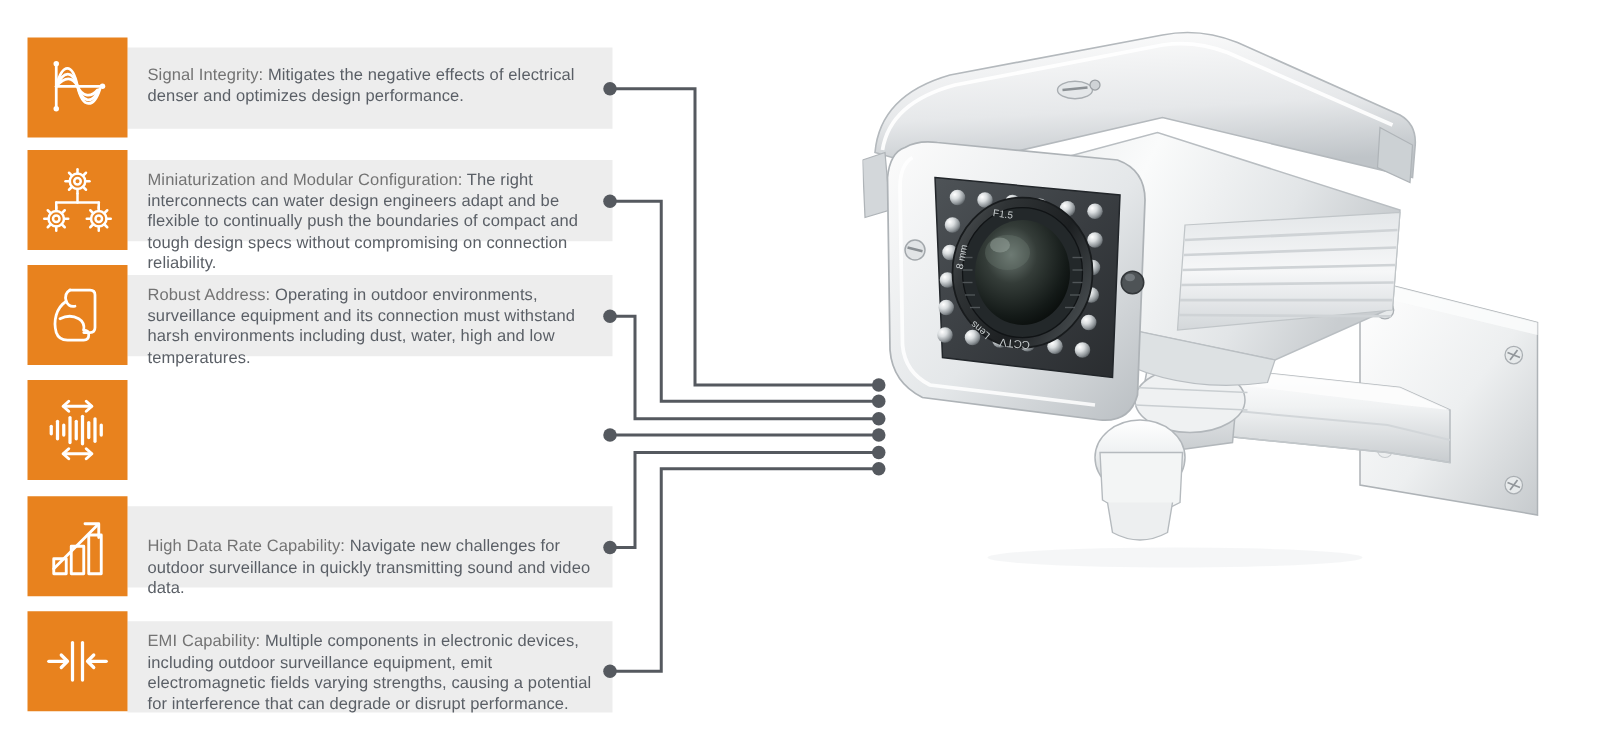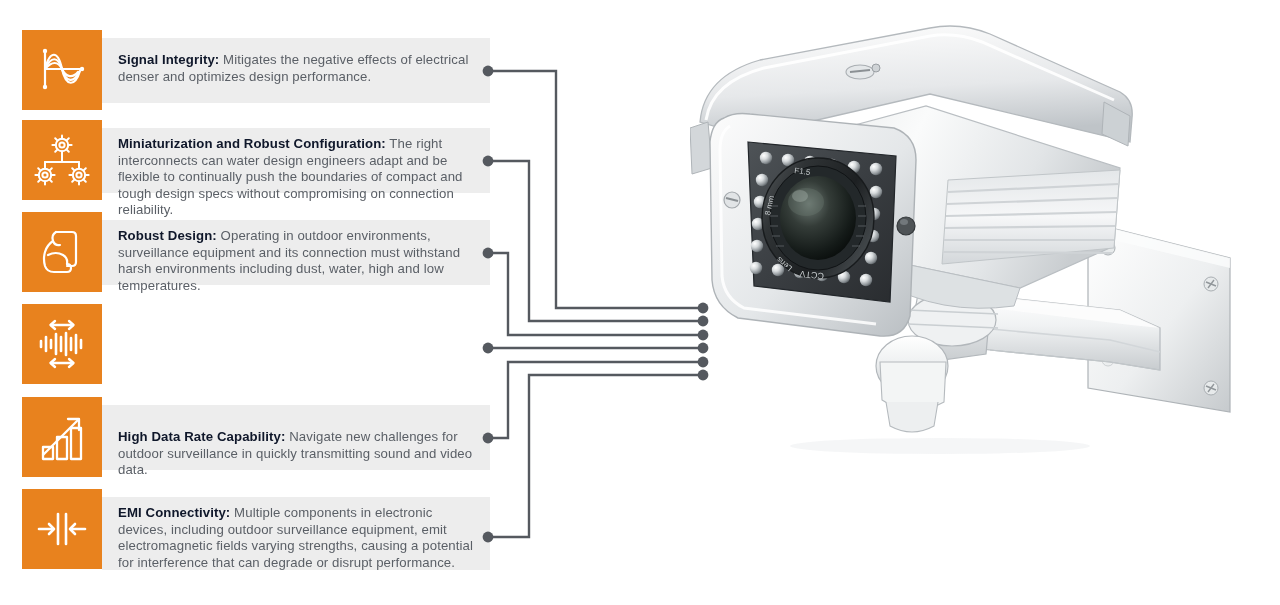--- a/index.html
+++ b/index.html
@@ -44,22 +44,22 @@
     z-index: 1;
   }
   .text-panel p {
     margin: 0;
     color: #5a5f66;
     font-size: 13.2px;
     line-height: 16.5px;
     letter-spacing: .1px;
   }
   .text-panel p b {
-    color: #0f172a;
-    font-weight: bold;
+    color: #737373;
+    font-weight: normal;
   }
 
   
   #feat-1 { top: 30px; }
   #feat-2 { top: 120px; }
   #feat-3 { top: 212px; }
   #feat-4 { top: 304px; }
   #feat-5 { top: 397px; }
   #feat-6 { top: 489px; }
 
@@ -162,39 +162,39 @@
               <line x1="4.4" y1="-4.4" x2="6.8" y2="-6.8"></line>
               <line x1="-4.4" y1="4.4" x2="-6.8" y2="6.8"></line>
               <line x1="4.4" y1="4.4" x2="6.8" y2="6.8"></line>
             </g>
           </g>
         </g>
       </svg>
     </div>
     <div class="text-panel">
       <p>
-        <b>Miniaturization and Robust Configuration:</b><span> The right interconnects can water design engineers adapt and be flexible to continually push the boundaries of compact and tough design specs without compromising on connection reliability.</span>
+        <b>Miniaturization and Modular Configuration:</b><span> The right interconnects can water design engineers adapt and be flexible to continually push the boundaries of compact and tough design specs without compromising on connection reliability.</span>
       </p>
     </div>
   </div>
 
   <div class="feature" id="feat-3">
     <div class="icon-tile">
       <svg width="56" height="56" viewBox="0 0 56 56">
         <g stroke="#ffffff" stroke-width="2.2" fill="none" stroke-linecap="round" stroke-linejoin="round">
           <path d="M22 8 L38 8 Q42 8 42 12 L42 38 Q42 42 38 42 L33 42"></path>
           <path d="M22 8 Q17 11 19 17 Q21 22 26 21"></path>
           <path d="M19 17 Q13 21 11 28 Q9 35 11 42 Q13 48 20 48 L33 48 Q37 48 37 44 Q37 40 33 40"></path>
           <path d="M14 31 Q22 27 29 31 Q34 34 33 40"></path>
         </g>
       </svg>
     </div>
     <div class="text-panel">
       <p>
-        <b>Robust Design:</b><span> Operating in outdoor environments, surveillance equipment and its connection must withstand harsh environments including dust, water, high and low temperatures.</span>
+        <b>Robust Address:</b><span> Operating in outdoor environments, surveillance equipment and its connection must withstand harsh environments including dust, water, high and low temperatures.</span>
       </p>
     </div>
   </div>
 
   <div class="feature" id="feat-4">
     <div class="icon-tile">
       <svg width="58" height="56" viewBox="0 0 58 56">
         <g stroke="#ffffff" fill="none" stroke-linecap="round" stroke-linejoin="round">
           <g stroke-width="2.4">
             <line x1="18" y1="9" x2="40" y2="9"></line>
@@ -247,21 +247,21 @@
           <line x1="33" y1="13" x2="33" y2="43"></line>
           <line x1="6" y1="28" x2="20" y2="28"></line>
           <polyline points="16,23 21,28 16,33"></polyline>
           <line x1="52" y1="28" x2="38" y2="28"></line>
           <polyline points="42,23 37,28 42,33"></polyline>
         </g>
       </svg>
     </div>
     <div class="text-panel">
       <p>
-        <b>EMI Connectivity:</b><span> Multiple components in electronic devices, including outdoor surveillance equipment, emit electromagnetic fields varying strengths, causing a potential for interference that can degrade or disrupt performance.</span>
+        <b>EMI Capability:</b><span> Multiple components in electronic devices, including outdoor surveillance equipment, emit electromagnetic fields varying strengths, causing a potential for interference that can degrade or disrupt performance.</span>
       </p>
     </div>
   </div>
 
   <svg id="connectors" viewBox="0 0 1280 605">
     <g fill="none" stroke="#55595F" stroke-width="2.4" stroke-linecap="square">
 
       <path d="M488 71 L556 71 L556 308 L703 308"></path>
 
       <path d="M488 161 L529 161 L529 321 L703 321"></path>

